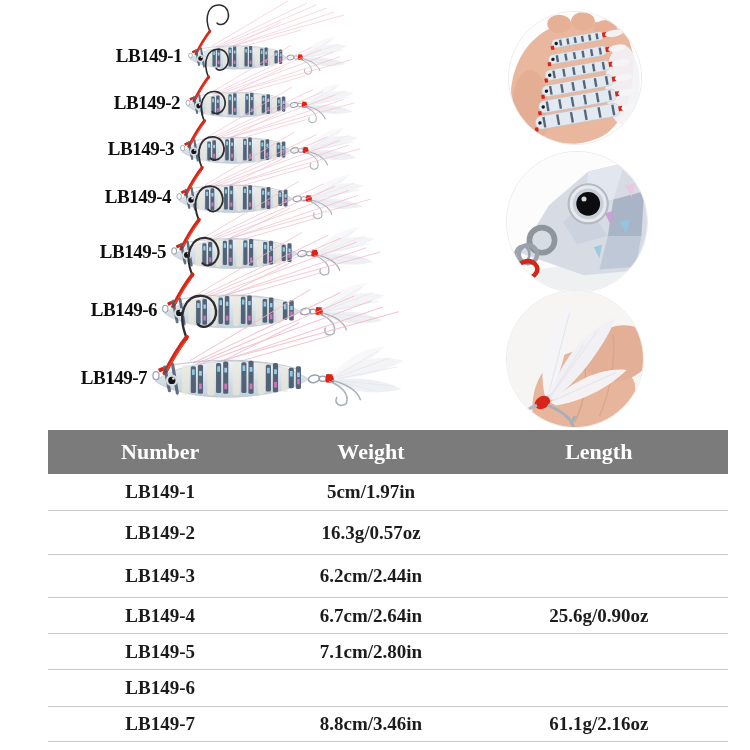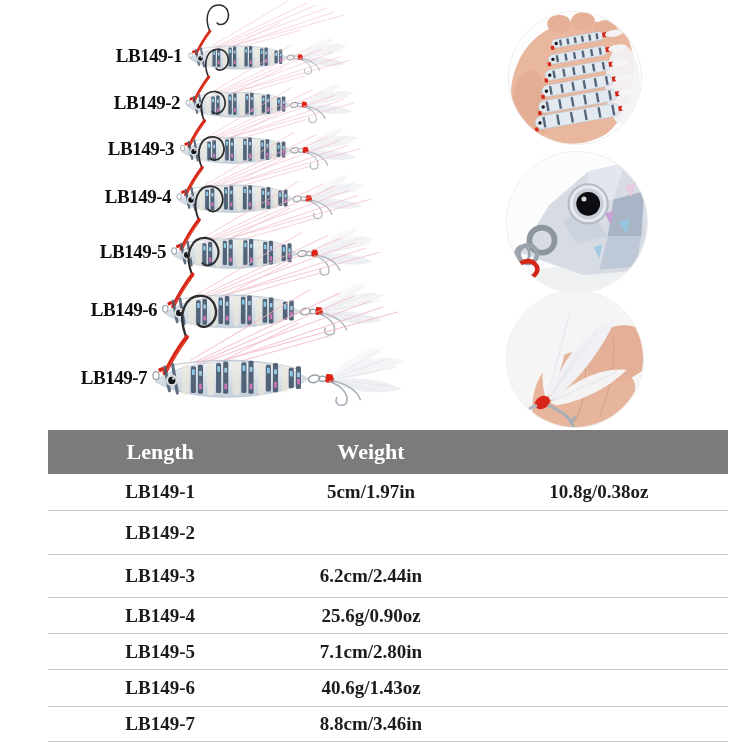--- a/index.html
+++ b/index.html
@@ -752,48 +752,50 @@
   </g>
   <ellipse cx="26" cy="82" rx="6" ry="4.5" fill="#d8251a" transform="rotate(-30 26 82)"></ellipse>
   <path d="M 22 84 C 10 88 6 98 14 104" fill="none" stroke="#b3b9c0" stroke-width="2.5"></path>
   <path d="M 30 84 C 44 90 52 98 48 108 M 47 98 L 50 92" fill="none" stroke="#a9afb6" stroke-width="2.2"></path>
 </svg>
       </div>
   </section>
 
   <section class="spec-table">
     <div class="thead" id="thead">
+        <div class="tcell">Number</div>
+        <div class="tcell">Weight</div>
         <div class="tcell">Length</div>
-        <div class="tcell">Weight</div>
       </div>
     <div id="tbody">
         <div class="trow" style="height: 36px;">
           <div class="tcell">LB149-1</div>
           <div class="tcell">5cm/1.97in</div>
-          <div class="tcell">10.8g/0.38oz</div>
         </div>
         <div class="trow" style="height: 43px;">
           <div class="tcell">LB149-2</div>
+          <div class="tcell">16.3g/0.57oz</div>
         </div>
         <div class="trow" style="height: 42px;">
           <div class="tcell">LB149-3</div>
           <div class="tcell">6.2cm/2.44in</div>
         </div>
         <div class="trow" style="height: 35px;">
           <div class="tcell">LB149-4</div>
+          <div class="tcell">6.7cm/2.64in</div>
           <div class="tcell">25.6g/0.90oz</div>
         </div>
         <div class="trow" style="height: 35px;">
           <div class="tcell">LB149-5</div>
           <div class="tcell">7.1cm/2.80in</div>
         </div>
         <div class="trow" style="height: 36px;">
           <div class="tcell">LB149-6</div>
-          <div class="tcell">40.6g/1.43oz</div>
         </div>
         <div class="trow" style="height: 34px;">
           <div class="tcell">LB149-7</div>
           <div class="tcell">8.8cm/3.46in</div>
+          <div class="tcell">61.1g/2.16oz</div>
         </div>
       </div>
   </section>
 
 </div>
 
 </body></html>

